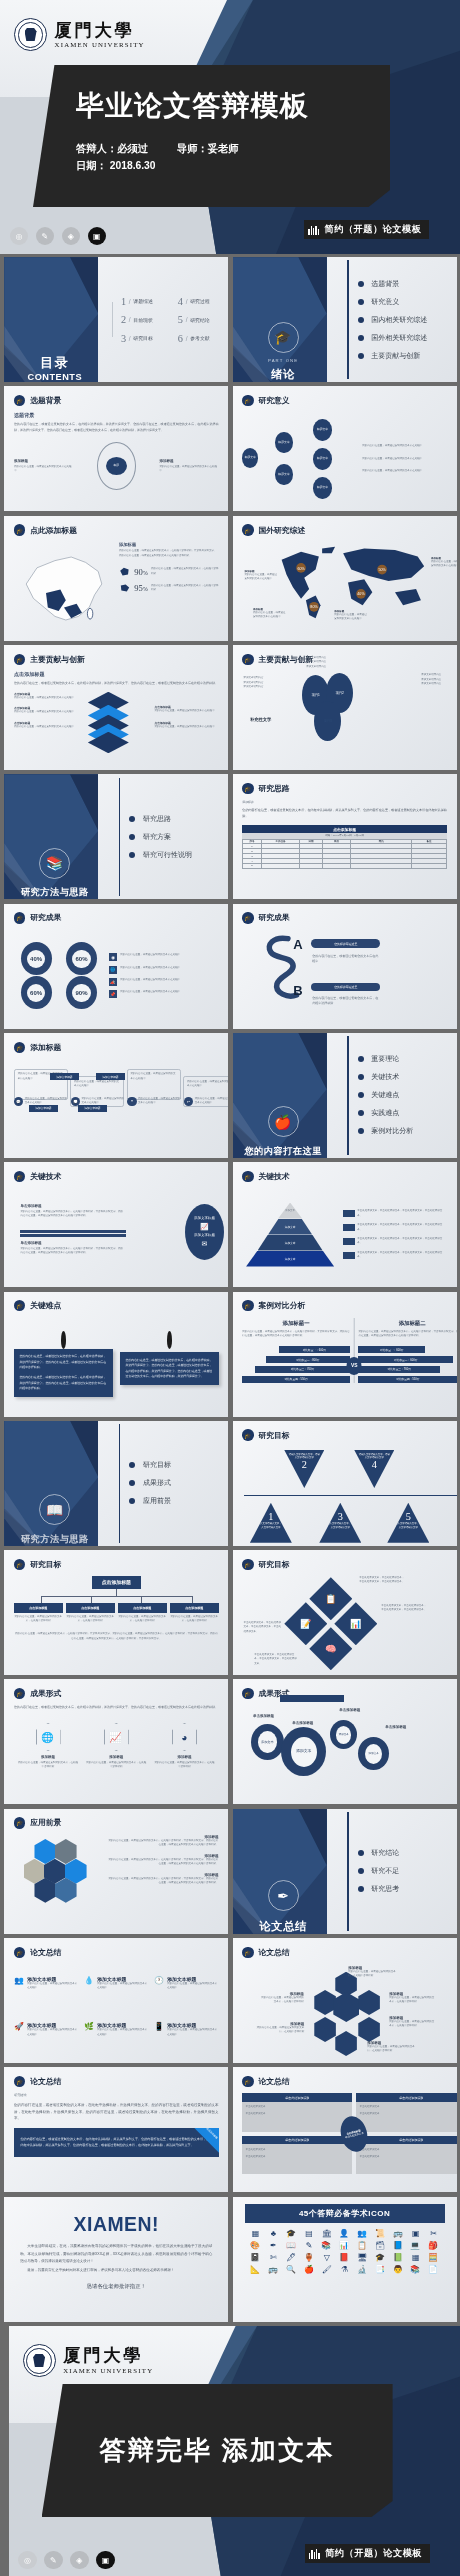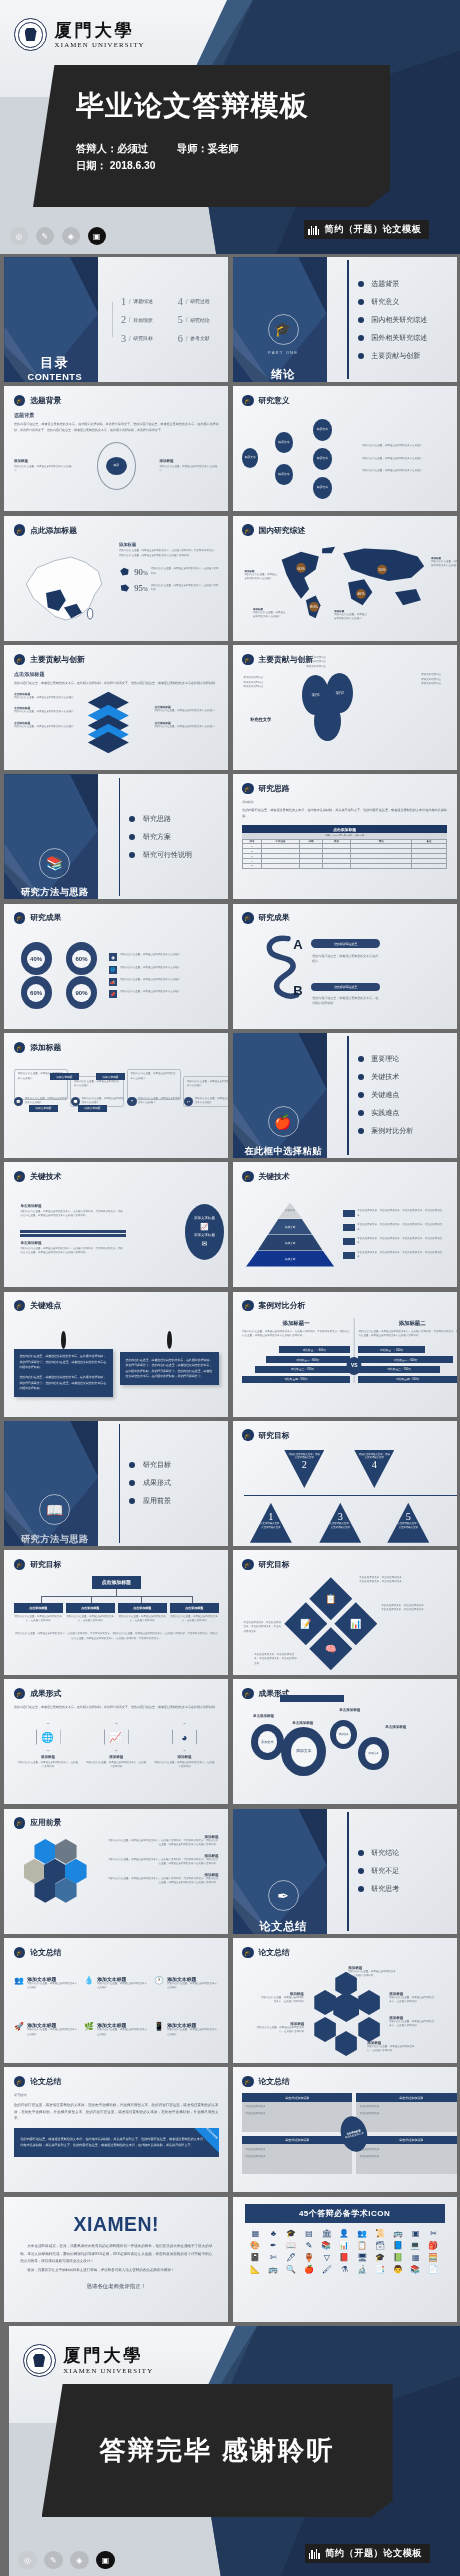--- a/index.html
+++ b/index.html
@@ -85,21 +85,21 @@
 
   
   .bluepanel { position:absolute; left:0; top:0; bottom:0; width:42%; background:#26406a; overflow:hidden; }
   .bluepanel .t1 { position:absolute; inset:0; background:#2f4f7d; clip-path:polygon(0 0,70% 0,100% 45%,40% 100%,0 70%); }
   .bluepanel .t2 { position:absolute; inset:0; background:#1e3358; clip-path:polygon(70% 0,100% 0,100% 45%); }
   .bluepanel .t3 { position:absolute; inset:0; background:#203963; clip-path:polygon(0 72%,42% 100%,0 100%); }
   .bluepanel .t4 { position:absolute; inset:0; background:rgba(255,255,255,.10); clip-path:polygon(0 55%,40% 100%,22% 100%,0 78%); }
   .bp-inner { position:absolute; inset:0; display:flex; flex-direction:column; align-items:center; justify-content:flex-end; z-index:2;padding-left:7px; }
   .bp-circle { width:31px; height:31px; border-radius:50%; border:0.8px solid rgba(255,255,255,.55); display:flex; align-items:center; justify-content:center; color:#fff; font-size:14px; }
   .bp-part { color:#c8d3e2; font-size:4.3px; letter-spacing:1.1px; margin-top:5.4px; }
-  .bp-title { color:#fff; font-size:11.3px; font-weight:bold; margin-top:12px; letter-spacing:0.5px; }
+  .bp-title { color:#fff; font-size:11.3px; font-weight:bold; margin-top:4px; letter-spacing:0.5px; }
   .bp-title.sm { font-size:9.2px; }
 
   .tl { position:absolute; left:50%; top:0; bottom:0; display:flex; flex-direction:column; justify-content:center; gap:8px; padding-left:13px; }
   .tl-item { display:flex; align-items:center; gap:7.6px; position:relative; }
   .tl-dot { width:6px; height:6px; border-radius:50%; background:#203963; flex:none; }
   .tl-line { position:absolute; left:2.7px; width:1.4px; background:#203963; }
   .tl-label { font-size:7px; color:#3c4550; }
 
   
   .sh { position:absolute; left:9.7px; top:8.6px; display:flex; align-items:center; gap:4.9px; }
@@ -370,21 +370,21 @@
               <span style="font-family:'Liberation Serif',serif;font-size:8.6px;color:#2f3b4c"><span>95</span><span style="font-size:6px">%</span></span>
               <span class="p-tiny" style="flex:1">您的内容打在这里，或者通过复制您的文本后，在此框中选择粘贴</span>
             </div>
           </div>
         </div>
       </div>
 
       <div class="slide">
         <div class="sh">
           <span class="sh-badge">🎓</span>
-          <span class="sh-t">国内研究综述</span>
+          <span class="sh-t">国外研究综述</span>
         </div>
         <div class="sbody" style="display:flex;align-items:center;justify-content:center;position:relative">
           <svg viewBox="0 0 200 100" width="205" height="81">
             <g fill="#1d3763">
               <path d="M10 22 L34 12 L56 18 L52 34 L38 44 L44 58 L34 70 L24 56 L16 40 Z"></path>
               <path d="M40 72 L52 66 L58 78 L52 94 L44 90 Z"></path>
               <path d="M86 14 L112 8 L150 10 L178 18 L186 30 L170 44 L142 48 L118 42 L96 34 Z"></path>
               <path d="M92 50 L112 46 L122 62 L110 78 L96 70 Z"></path>
               <path d="M150 62 L176 58 L182 72 L160 78 Z"></path>
               <path d="M60 8 L76 6 L72 14 L60 14 Z"></path>
@@ -697,21 +697,21 @@
       </div>
 
       <div class="slide">
         <div class="bluepanel">
           <span class="t1"></span>
             <span class="t2"></span>
             <span class="t3"></span>
             <span class="t4"></span>
           <div class="bp-inner">
             <div class="bp-circle">🍎</div>
-            <div class="bp-title sm" style="margin-top:7.6px">在此框中选择粘贴</div>
+            <div class="bp-title sm" style="margin-top:7.6px">您的内容打在这里</div>
           </div>
         </div>
         <div class="tl">
           <div class="tl-line" style="top:3.2px;bottom:3.2px"></div>
           <div class="tl-item">
               <span class="tl-dot"></span>
               <span class="tl-label">重要理论</span>
             </div>
           <div class="tl-item">
               <span class="tl-dot"></span>
@@ -1318,21 +1318,21 @@
       </div>
       <div class="hero-left"></div>
       <div class="hero-logo">
         <div class="seal"></div>
         <div>
           <div class="logo-cn">厦門大學</div>
           <div class="logo-en">XIAMEN UNIVERSITY</div>
         </div>
       </div>
       <div class="end-band">
-        <div class="end-title">答辩完毕  感谢聆听</div>
+        <div class="end-title">答辩完毕  添加文本</div>
       </div>
       <div class="hero-foot">
         <span class="foot-icon">
             <i></i>
             <i></i>
             <i></i>
             <i></i>
             <i></i>
           </span>
         <span>简约（开题）论文模板</span>

